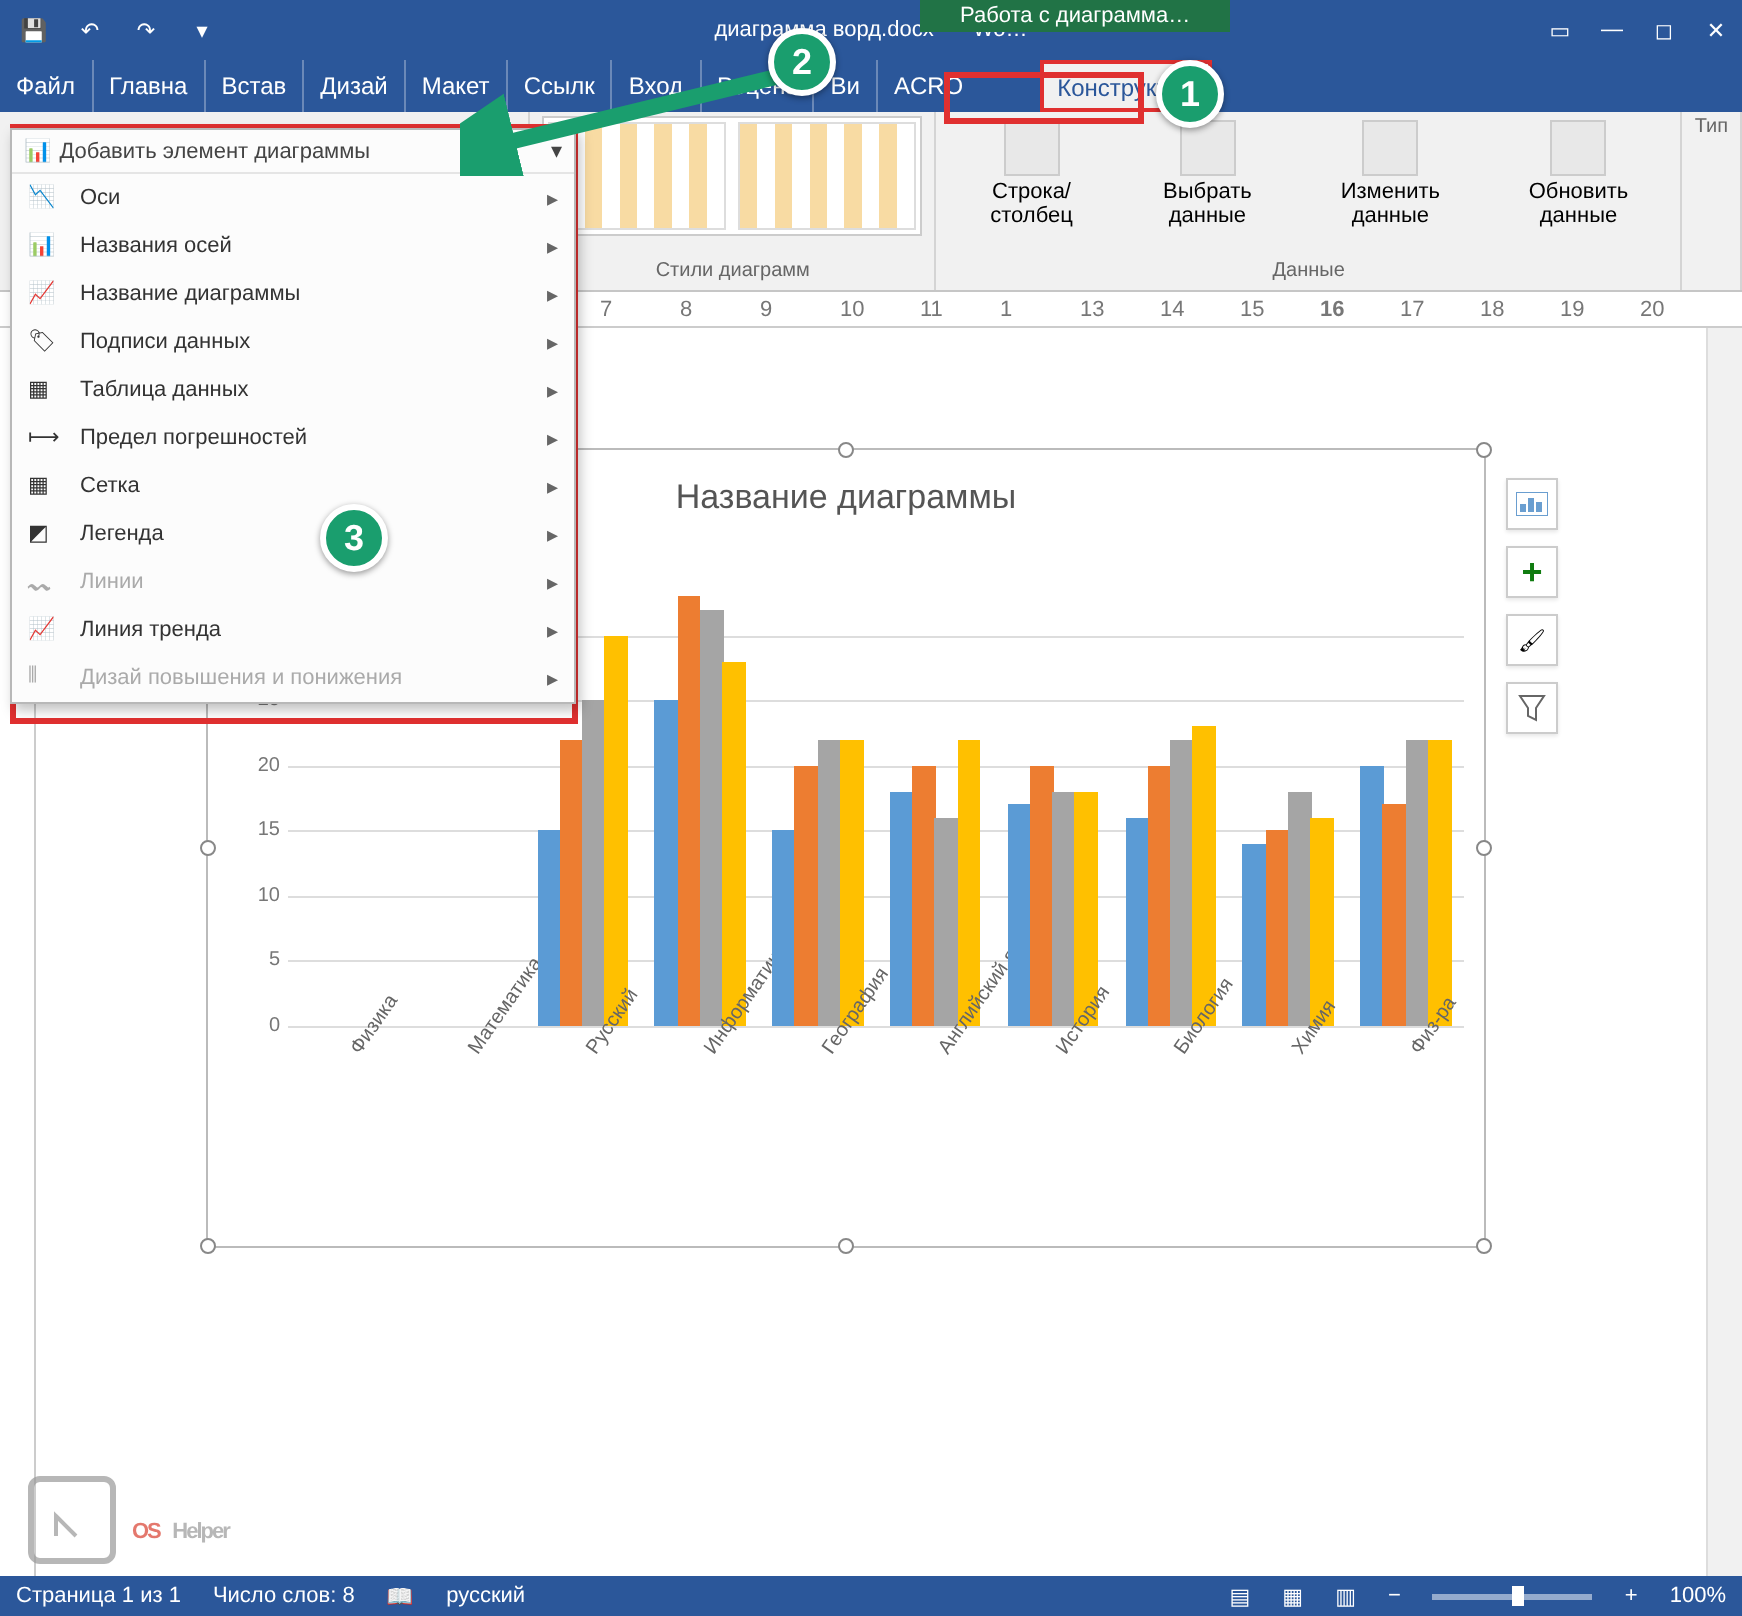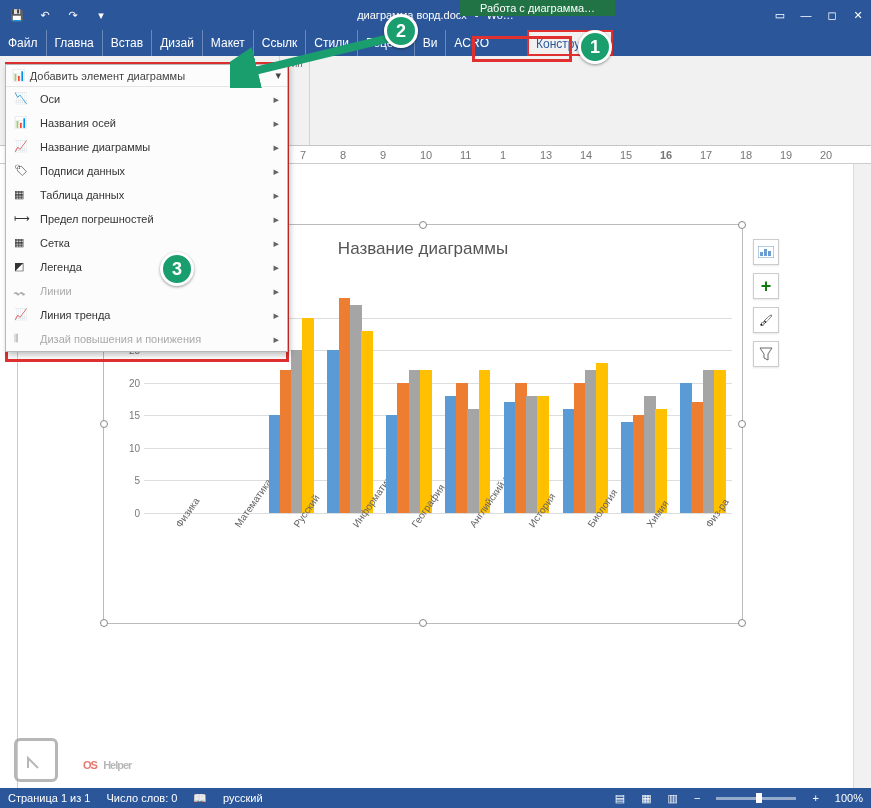--- a/index.html
+++ b/index.html
@@ -52,21 +52,21 @@
 .legend{position:absolute;bottom:12px;left:0;right:0;display:flex;justify-content:center;gap:18px;font-size:10px;color:#555;}
 .legend span{display:flex;align-items:center;gap:5px;}
 .sw{width:9px;height:9px;}
 .sel-handle{width:8px;height:8px;background:#fff;border:1px solid #888;border-radius:50%;position:absolute;}
 .side-btns{position:absolute;left:735px;top:75px;display:flex;flex-direction:column;gap:8px;}
 .side-btn{width:26px;height:26px;background:#fff;border:1px solid #ccc;display:flex;align-items:center;justify-content:center;box-shadow:0 1px 2px rgba(0,0,0,.1);}
 .statusbar{position:absolute;bottom:0;left:0;right:0;height:20px;background:#2b579a;color:#fff;display:flex;align-items:center;padding:0 8px;gap:16px;font-size:11px;}
 .statusbar .spacer{flex:1;}
 .zoom-slider{width:80px;height:3px;background:rgba(255,255,255,.5);position:relative;}
 .zoom-slider::after{content:"";position:absolute;width:6px;height:10px;background:#fff;top:-4px;left:50%;}
-.watermark{position:absolute;left:14px;bottom:26px;display:flex;align-items:center;gap:25px;opacity:.7;z-index:70;}
+.watermark{position:absolute;left:14px;bottom:26px;display:flex;align-items:center;gap:8px;opacity:.7;z-index:70;}
 .wm-box{width:44px;height:44px;border:3px solid #999;border-radius:6px;display:flex;align-items:center;justify-content:center;}
 .wm-box svg{width:24px;height:24px;}
 .wm-text{font-size:26px;font-weight:bold;letter-spacing:-1px;}
 .scrollbar-v{position:absolute;right:0;top:164px;bottom:20px;width:18px;background:#f1f1f1;border-left:1px solid #ddd;}
 </style>
 </head>
 <body>
 
 <div class="titlebar">
   <div class="qat">
@@ -90,30 +90,64 @@
 </div>
 
 <div class="ribbon">
   <div class="tabs">
     <div class="tab file">Файл</div>
     <div class="tab">Главна</div>
     <div class="tab">Встав</div>
     <div class="tab">Дизай</div>
     <div class="tab">Макет</div>
     <div class="tab">Ссылк</div>
-    <div class="tab">Стили</div>
+    <div class="tab">Вход</div>
     <div class="tab">Реценз</div>
     <div class="tab">Ви</div>
     <div class="tab">ACRO</div>
     <div class="tab active highlighted" style="margin-left:30px">Конструктор</div>
   </div>
 </div>
 
 <div class="ribbon-body">
   <div class="rgroup" style="width:280px"></div>
+  <div class="rgroup">
+    <div class="inner">
+        <div class="gallery">
+          <div class="thumb"></div>
+          <div class="thumb"></div>
+        </div>
+      </div>
+    <div class="label">Стили диаграмм</div>
+  </div>
+  <div class="rgroup">
+    <div class="inner">
+      <div class="rbutton">
+          <div class="icn"></div>
+          <span>Строка/
+столбец</span>
+        </div>
+      <div class="rbutton">
+          <div class="icn"></div>
+          <span>Выбрать
+данные</span>
+        </div>
+      <div class="rbutton">
+          <div class="icn"></div>
+          <span>Изменить
+данные</span>
+        </div>
+      <div class="rbutton">
+          <div class="icn"></div>
+          <span>Обновить
+данные</span>
+        </div>
+    </div>
+    <div class="label">Данные</div>
+  </div>
   <div class="rgroup">
     <div class="label">Тип</div>
   </div>
 </div>
 
 <div class="ruler-h">
     <span style="position: absolute; left: 60px; top: 3px;">1</span>
     <span style="position: absolute; left: 100px; top: 3px;">2</span>
     <span style="position: absolute; left: 140px; top: 3px;">3</span>
     <span style="position: absolute; left: 180px; top: 3px;">4</span>
@@ -337,21 +371,21 @@
   <div class="wm-box">
       <svg viewBox="0 0 24 24">
         <path d="M4 20 L4 10 L14 20 M4 10 L11 17" fill="none" stroke="#999" stroke-width="2"></path>
       </svg>
     </div>
   <span class="wm-text"><span style="color:#d94030">OS</span> <span style="color:#999">Helper</span></span>
 </div>
 
 <div class="statusbar">
   <span>Страница 1 из 1</span>
-  <span>Число слов: 0</span>
+  <span>Число слов: 8</span>
   <span>📖</span>
   <span>русский</span>
   <span class="spacer"></span>
   <span>▤</span>
   <span>▦</span>
   <span>▥</span>
   <span>−</span>
   <div class="zoom-slider"></div>
   <span>+</span>
   <span>100%</span>

